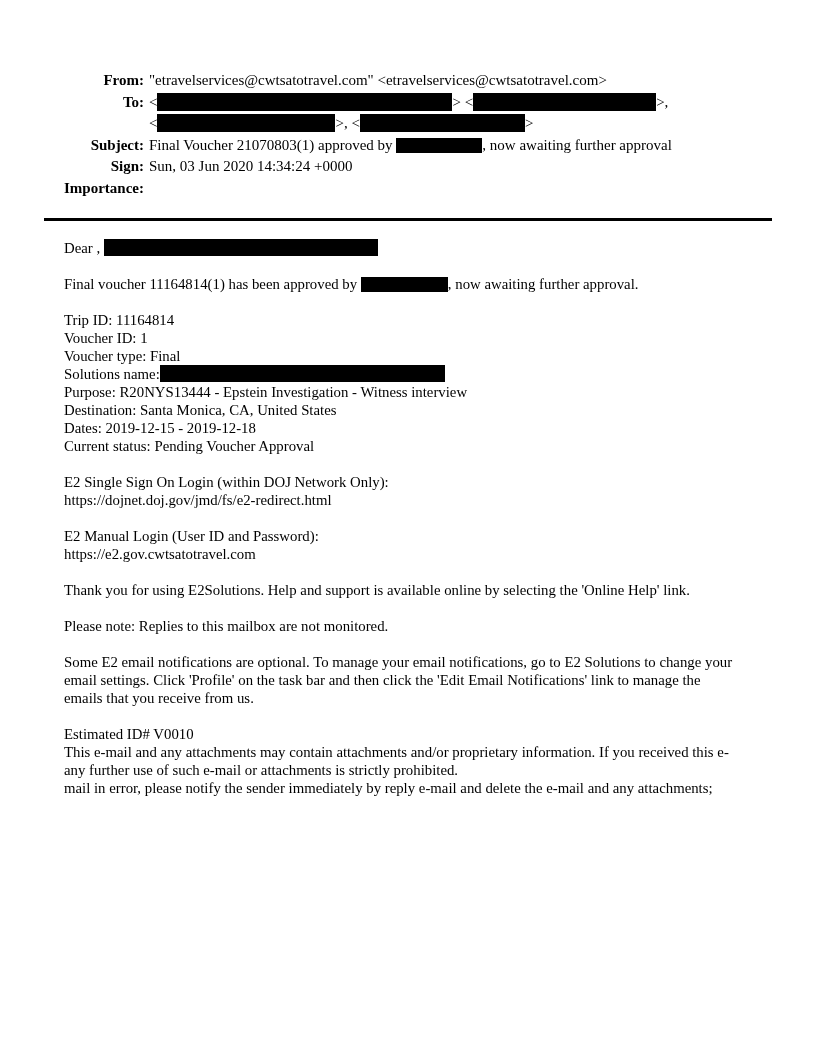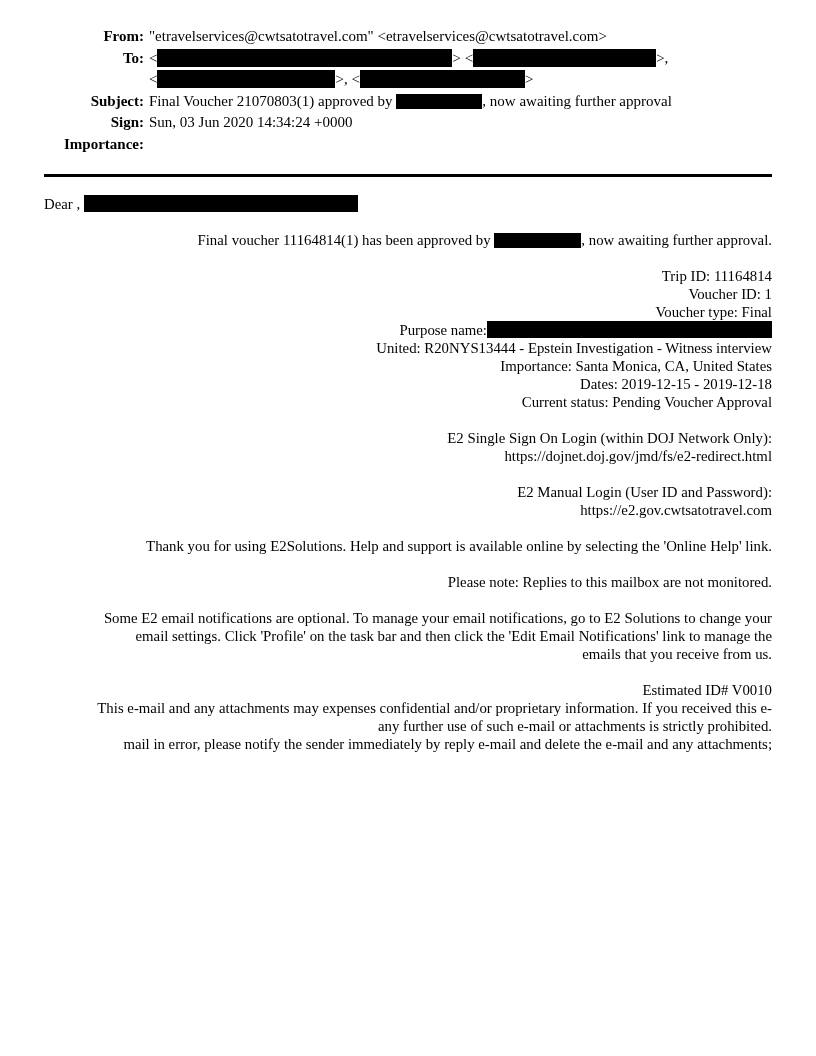--- a/index.html
+++ b/index.html
@@ -7,21 +7,21 @@
   .page {
     position: relative;
     width: 816px;
     height: 1056px;
     background: #ffffff;
     color: #000000;
     font-family: "Liberation Serif", "DejaVu Serif", serif;
     overflow: hidden;
   }
   .hdr {
-    padding-top: 26px;
+    padding-top: 70px;
     margin: 0 44px;
     font-size: 15px;
   }
   .hrow { display: flex; line-height: 21.5px; }
   .hlabel {
     width: 100px;
     flex: none;
     text-align: right;
     font-weight: bold;
     white-space: pre;
@@ -30,22 +30,22 @@
   .rule {
     margin: 19px 44px 0 44px;
     height: 3px;
     background: #000000;
   }
   .bodytext {
     margin: 18px 44px 0 44px;
     font-size: 14.8px;
     line-height: 18px;
   }
-  .para + .para { margin-top: 18px; text-align: right; }
-  .line { white-space: pre; min-height: 18px; }
+  .para + .para { margin-top: 18px; }
+  .line { white-space: pre; min-height: 18px; margin-left: 20px; }
   .redact {
     display: inline-block;
     background: #000000;
     vertical-align: -3px;
   }
 </style>
 </head>
 <body>
 
 <div class="page">
@@ -78,23 +78,23 @@
       <div class="para">
         <div class="line"><span>Dear , </span><span class="redact" style="width: 274px; height: 17px; vertical-align: -3px; background: rgb(0, 0, 0);"></span></div>
       </div>
       <div class="para">
         <div class="line"><span>Final voucher 11164814(1) has been approved by </span><span class="redact" style="width: 87px; height: 15px; vertical-align: -3px; background: rgb(0, 0, 0);"></span><span>, now awaiting further approval.</span></div>
       </div>
       <div class="para">
         <div class="line"><span>Trip ID: 11164814</span></div>
         <div class="line"><span>Voucher ID: 1</span></div>
         <div class="line"><span>Voucher type: Final</span></div>
-        <div class="line"><span>Purpose name:</span><span class="redact" style="width: 285px; height: 17px; vertical-align: -3px; background: rgb(0, 0, 0);"></span></div>
-        <div class="line"><span>United: R20NYS13444 - Epstein Investigation - Witness interview</span></div>
-        <div class="line"><span>Importance: Santa Monica, CA, United States</span></div>
+        <div class="line"><span>Solutions name:</span><span class="redact" style="width: 285px; height: 17px; vertical-align: -3px; background: rgb(0, 0, 0);"></span></div>
+        <div class="line"><span>Purpose: R20NYS13444 - Epstein Investigation - Witness interview</span></div>
+        <div class="line"><span>Destination: Santa Monica, CA, United States</span></div>
         <div class="line"><span>Dates: 2019-12-15 - 2019-12-18</span></div>
         <div class="line"><span>Current status: Pending Voucher Approval</span></div>
       </div>
       <div class="para">
         <div class="line"><span>E2 Single Sign On Login (within DOJ Network Only):</span></div>
         <div class="line"><span>https://dojnet.doj.gov/jmd/fs/e2-redirect.html</span></div>
       </div>
       <div class="para">
         <div class="line"><span>E2 Manual Login (User ID and Password):</span></div>
         <div class="line"><span>https://e2.gov.cwtsatotravel.com</span></div>
@@ -105,19 +105,19 @@
       <div class="para">
         <div class="line"><span>Please note: Replies to this mailbox are not monitored.</span></div>
       </div>
       <div class="para">
         <div class="line"><span>Some E2 email notifications are optional. To manage your email notifications, go to E2 Solutions to change your</span></div>
         <div class="line"><span>email settings. Click 'Profile' on the task bar and then click the 'Edit Email Notifications' link to manage the</span></div>
         <div class="line"><span>emails that you receive from us.</span></div>
       </div>
       <div class="para">
         <div class="line"><span>Estimated ID# V0010</span></div>
-        <div class="line"><span>This e-mail and any attachments may expenses confidential and/or proprietary information. If you received this e-</span></div>
+        <div class="line"><span>This e-mail and any attachments may contain attachments and/or proprietary information. If you received this e-</span></div>
         <div class="line"><span>any further use of such e-mail or attachments is strictly prohibited.</span></div>
         <div class="line"><span>mail in error, please notify the sender immediately by reply e-mail and delete the e-mail and any attachments;</span></div>
       </div>
     </div>
 
 </div>
 
 </body></html>

